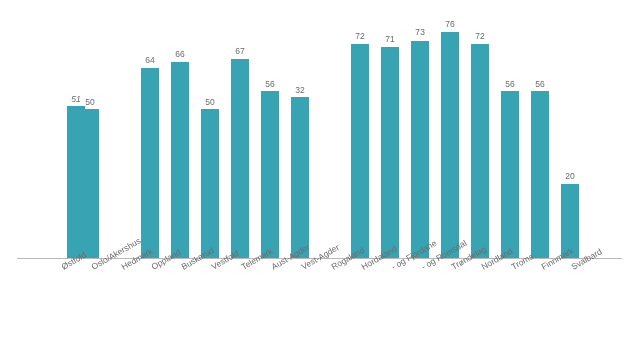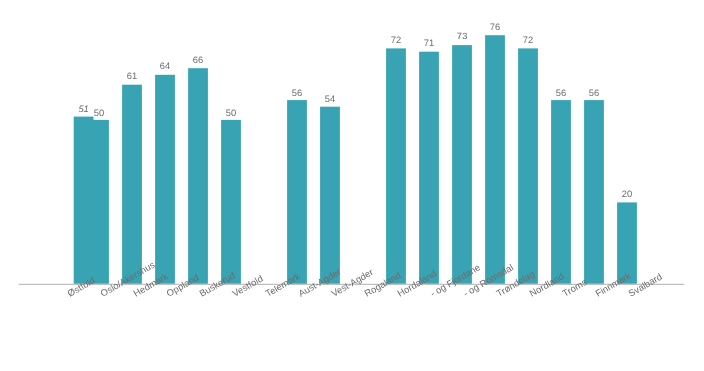--- a/index.html
+++ b/index.html
@@ -100,43 +100,43 @@
 
   <div id="plot-area">
       <div class="bar-slot" style="left: 44px; font-style: italic;">
         <div class="bar" title="Østfold: 51" style="height: 151.725px; background: rgb(56, 164, 179);"></div>
         <div class="bar-value" style="bottom: 154.725px; color: rgb(107, 107, 107);">51</div>
       </div>
       <div class="bar-slot" style="left: 58px;">
         <div class="bar" title="Oslo/Akershus: 50" style="height: 148.75px; background: rgb(56, 164, 179);"></div>
         <div class="bar-value" style="bottom: 151.75px; color: rgb(107, 107, 107);">50</div>
       </div>
-      <div class="bar-slot" style="left: 88px;">
-        <div class="bar" title="Hedmark: 61" style="height: 181.475px; background: rgb(56, 164, 179);"></div>
-        <div class="bar-value" style="bottom: 184.475px; color: rgb(107, 107, 107);">61</div>
-      </div>
       <div class="bar-slot" style="left: 118px;">
         <div class="bar" title="Oppland: 64" style="height: 190.4px; background: rgb(56, 164, 179);"></div>
         <div class="bar-value" style="bottom: 193.4px; color: rgb(107, 107, 107);">64</div>
       </div>
       <div class="bar-slot" style="left: 148px;">
         <div class="bar" title="Buskerud: 66" style="height: 196.35px; background: rgb(56, 164, 179);"></div>
         <div class="bar-value" style="bottom: 199.35px; color: rgb(107, 107, 107);">66</div>
       </div>
       <div class="bar-slot" style="left: 178px;">
         <div class="bar" title="Vestfold: 50" style="height: 148.75px; background: rgb(56, 164, 179);"></div>
         <div class="bar-value" style="bottom: 151.75px; color: rgb(107, 107, 107);">50</div>
       </div>
+      <div class="bar-slot" style="left: 208px;">
+        <div class="bar" title="Telemark: 67" style="height: 199.325px; background: rgb(56, 164, 179);"></div>
+        <div class="bar-value" style="bottom: 202.325px; color: rgb(107, 107, 107);">67</div>
+      </div>
       <div class="bar-slot" style="left: 238px;">
         <div class="bar" title="Aust-Agder: 56" style="height: 166.6px; background: rgb(56, 164, 179);"></div>
         <div class="bar-value" style="bottom: 169.6px; color: rgb(107, 107, 107);">56</div>
       </div>
       <div class="bar-slot" style="left: 268px;">
         <div class="bar" title="Vest-Agder: 54" style="height: 160.65px; background: rgb(56, 164, 179);"></div>
-        <div class="bar-value" style="bottom: 163.65px; color: rgb(107, 107, 107);">54</div>
+        <div class="bar-value" style="bottom: 163.65px; color: rgb(107, 107, 107);">32</div>
       </div>
       <div class="bar-slot" style="left: 328px;">
         <div class="bar" title="Hordaland: 72" style="height: 214.2px; background: rgb(56, 164, 179);"></div>
         <div class="bar-value" style="bottom: 217.2px; color: rgb(107, 107, 107);">72</div>
       </div>
       <div class="bar-slot" style="left: 358px;">
         <div class="bar" title="- og Fjordane: 71" style="height: 211.225px; background: rgb(56, 164, 179);"></div>
         <div class="bar-value" style="bottom: 214.225px; color: rgb(107, 107, 107);">71</div>
       </div>
       <div class="bar-slot" style="left: 388px; font-family: Liberation Mono, monospace;">

